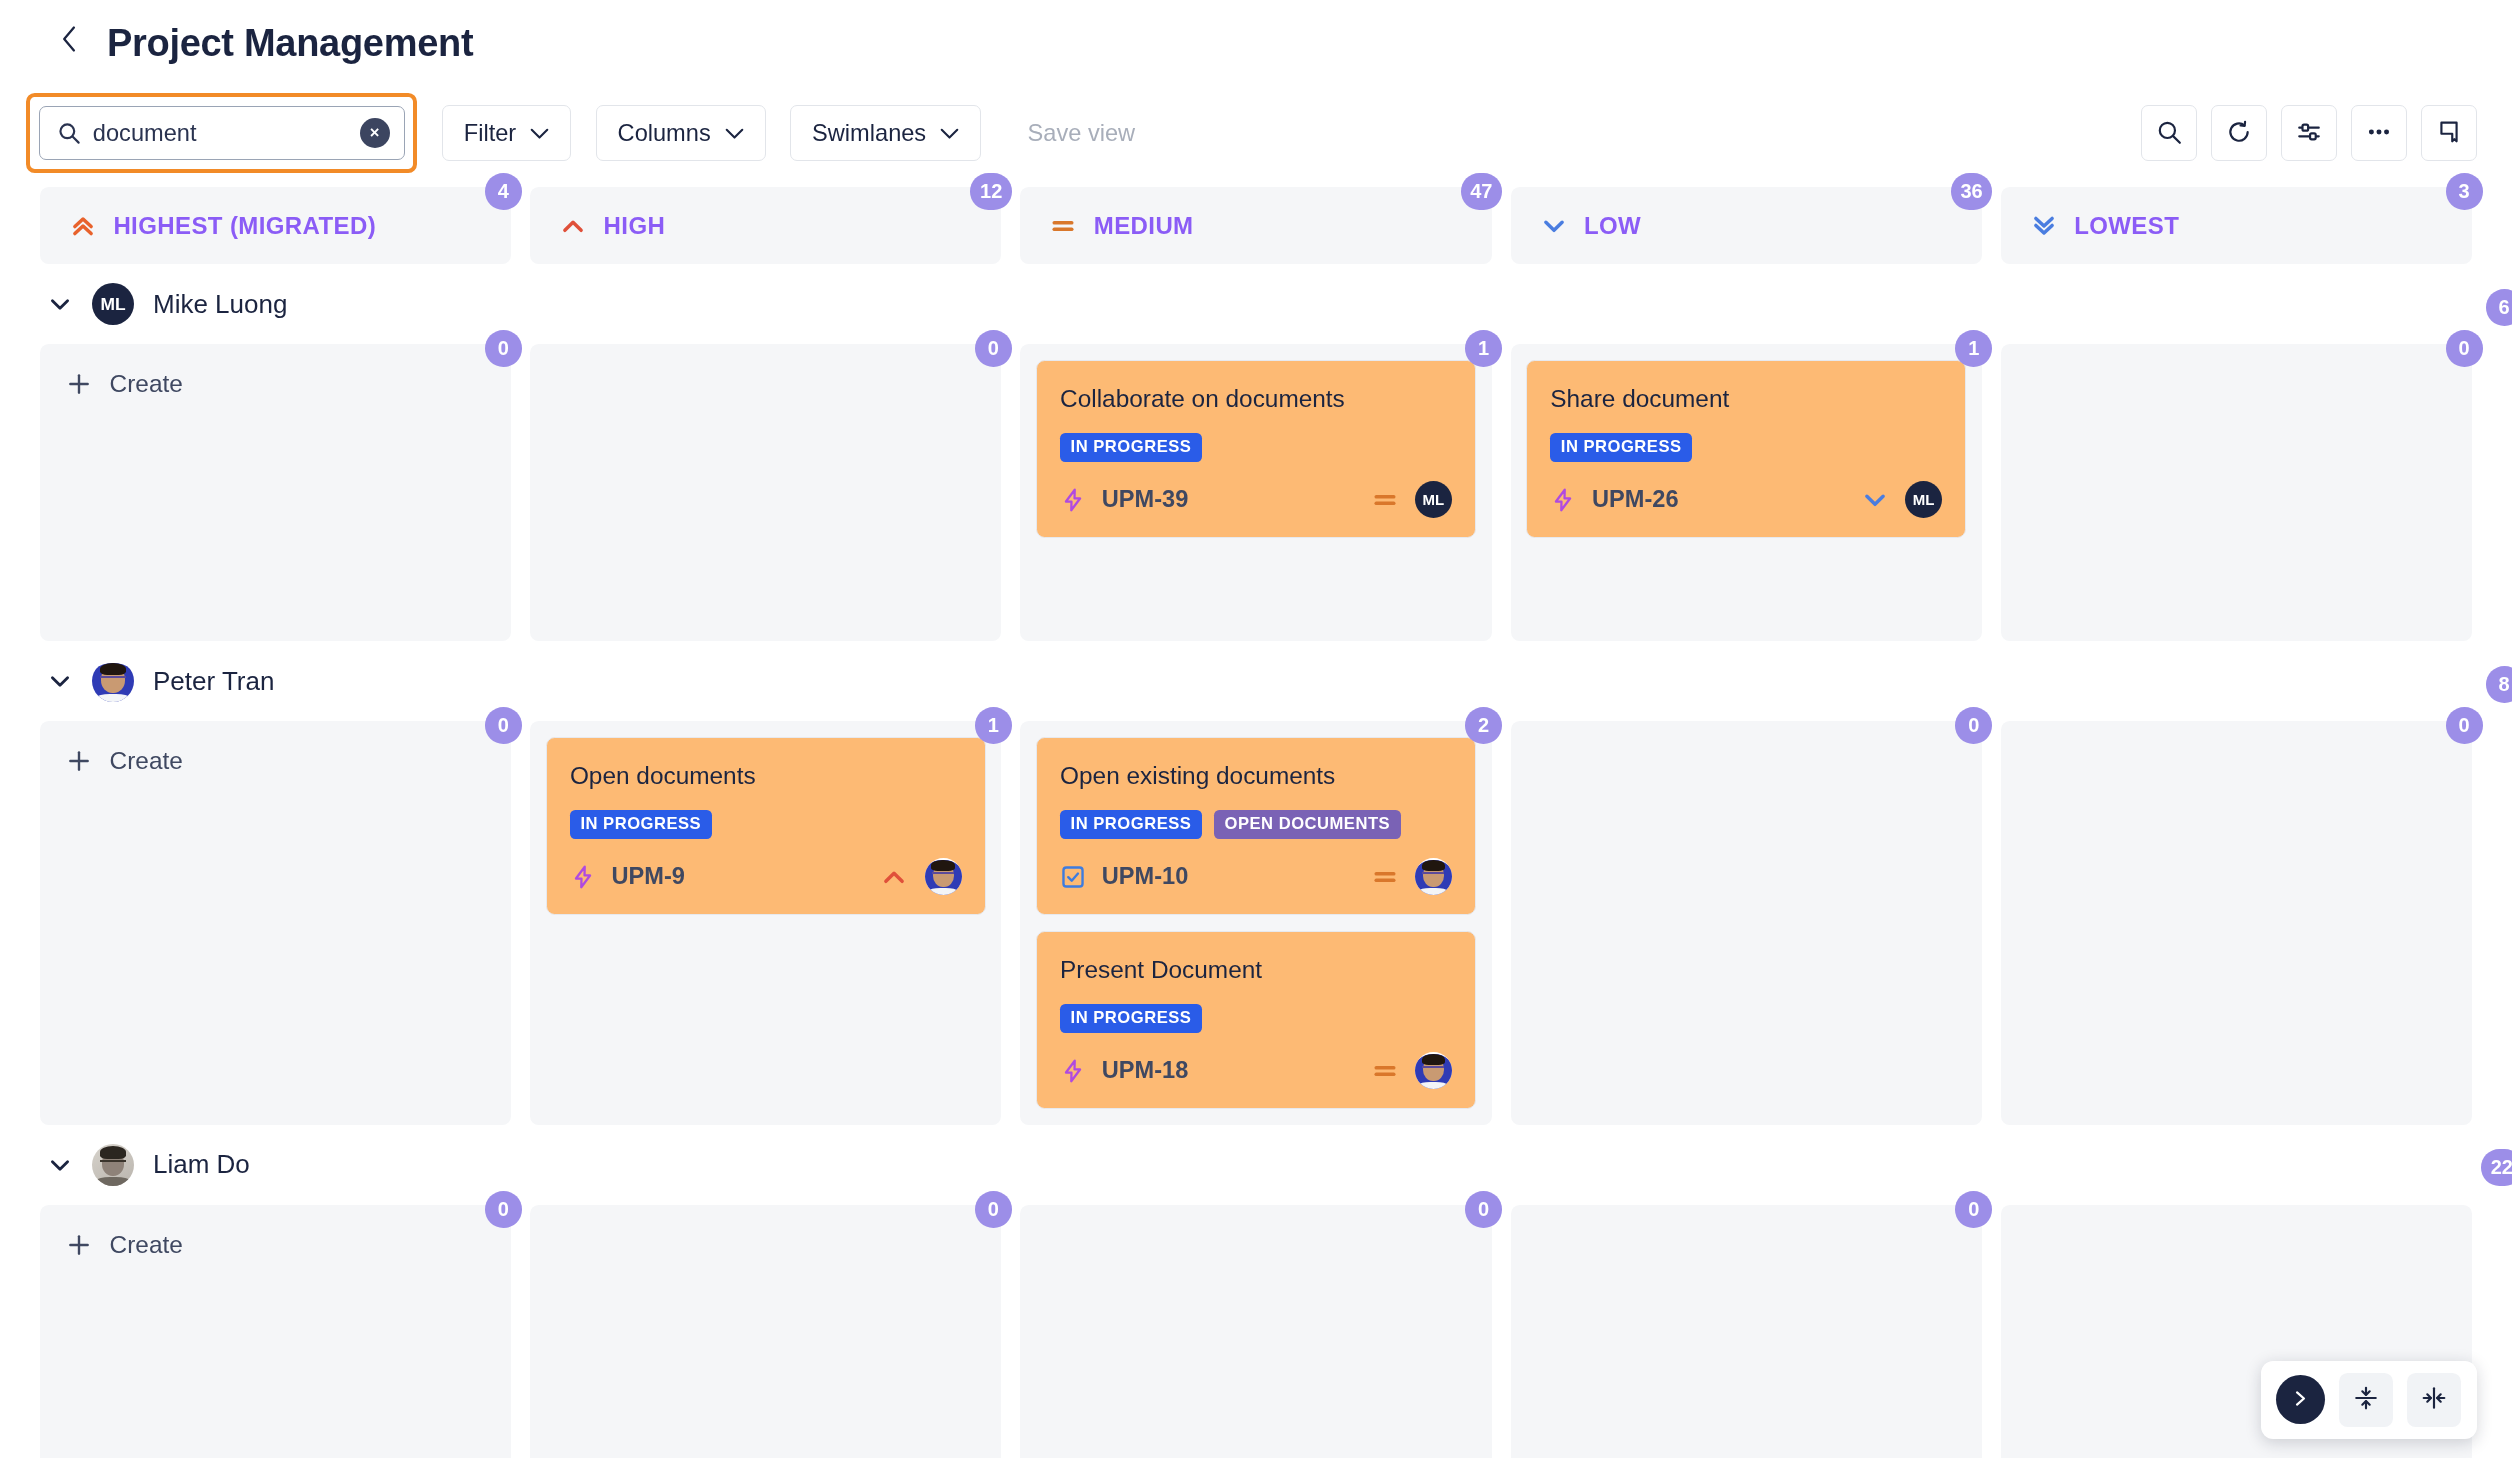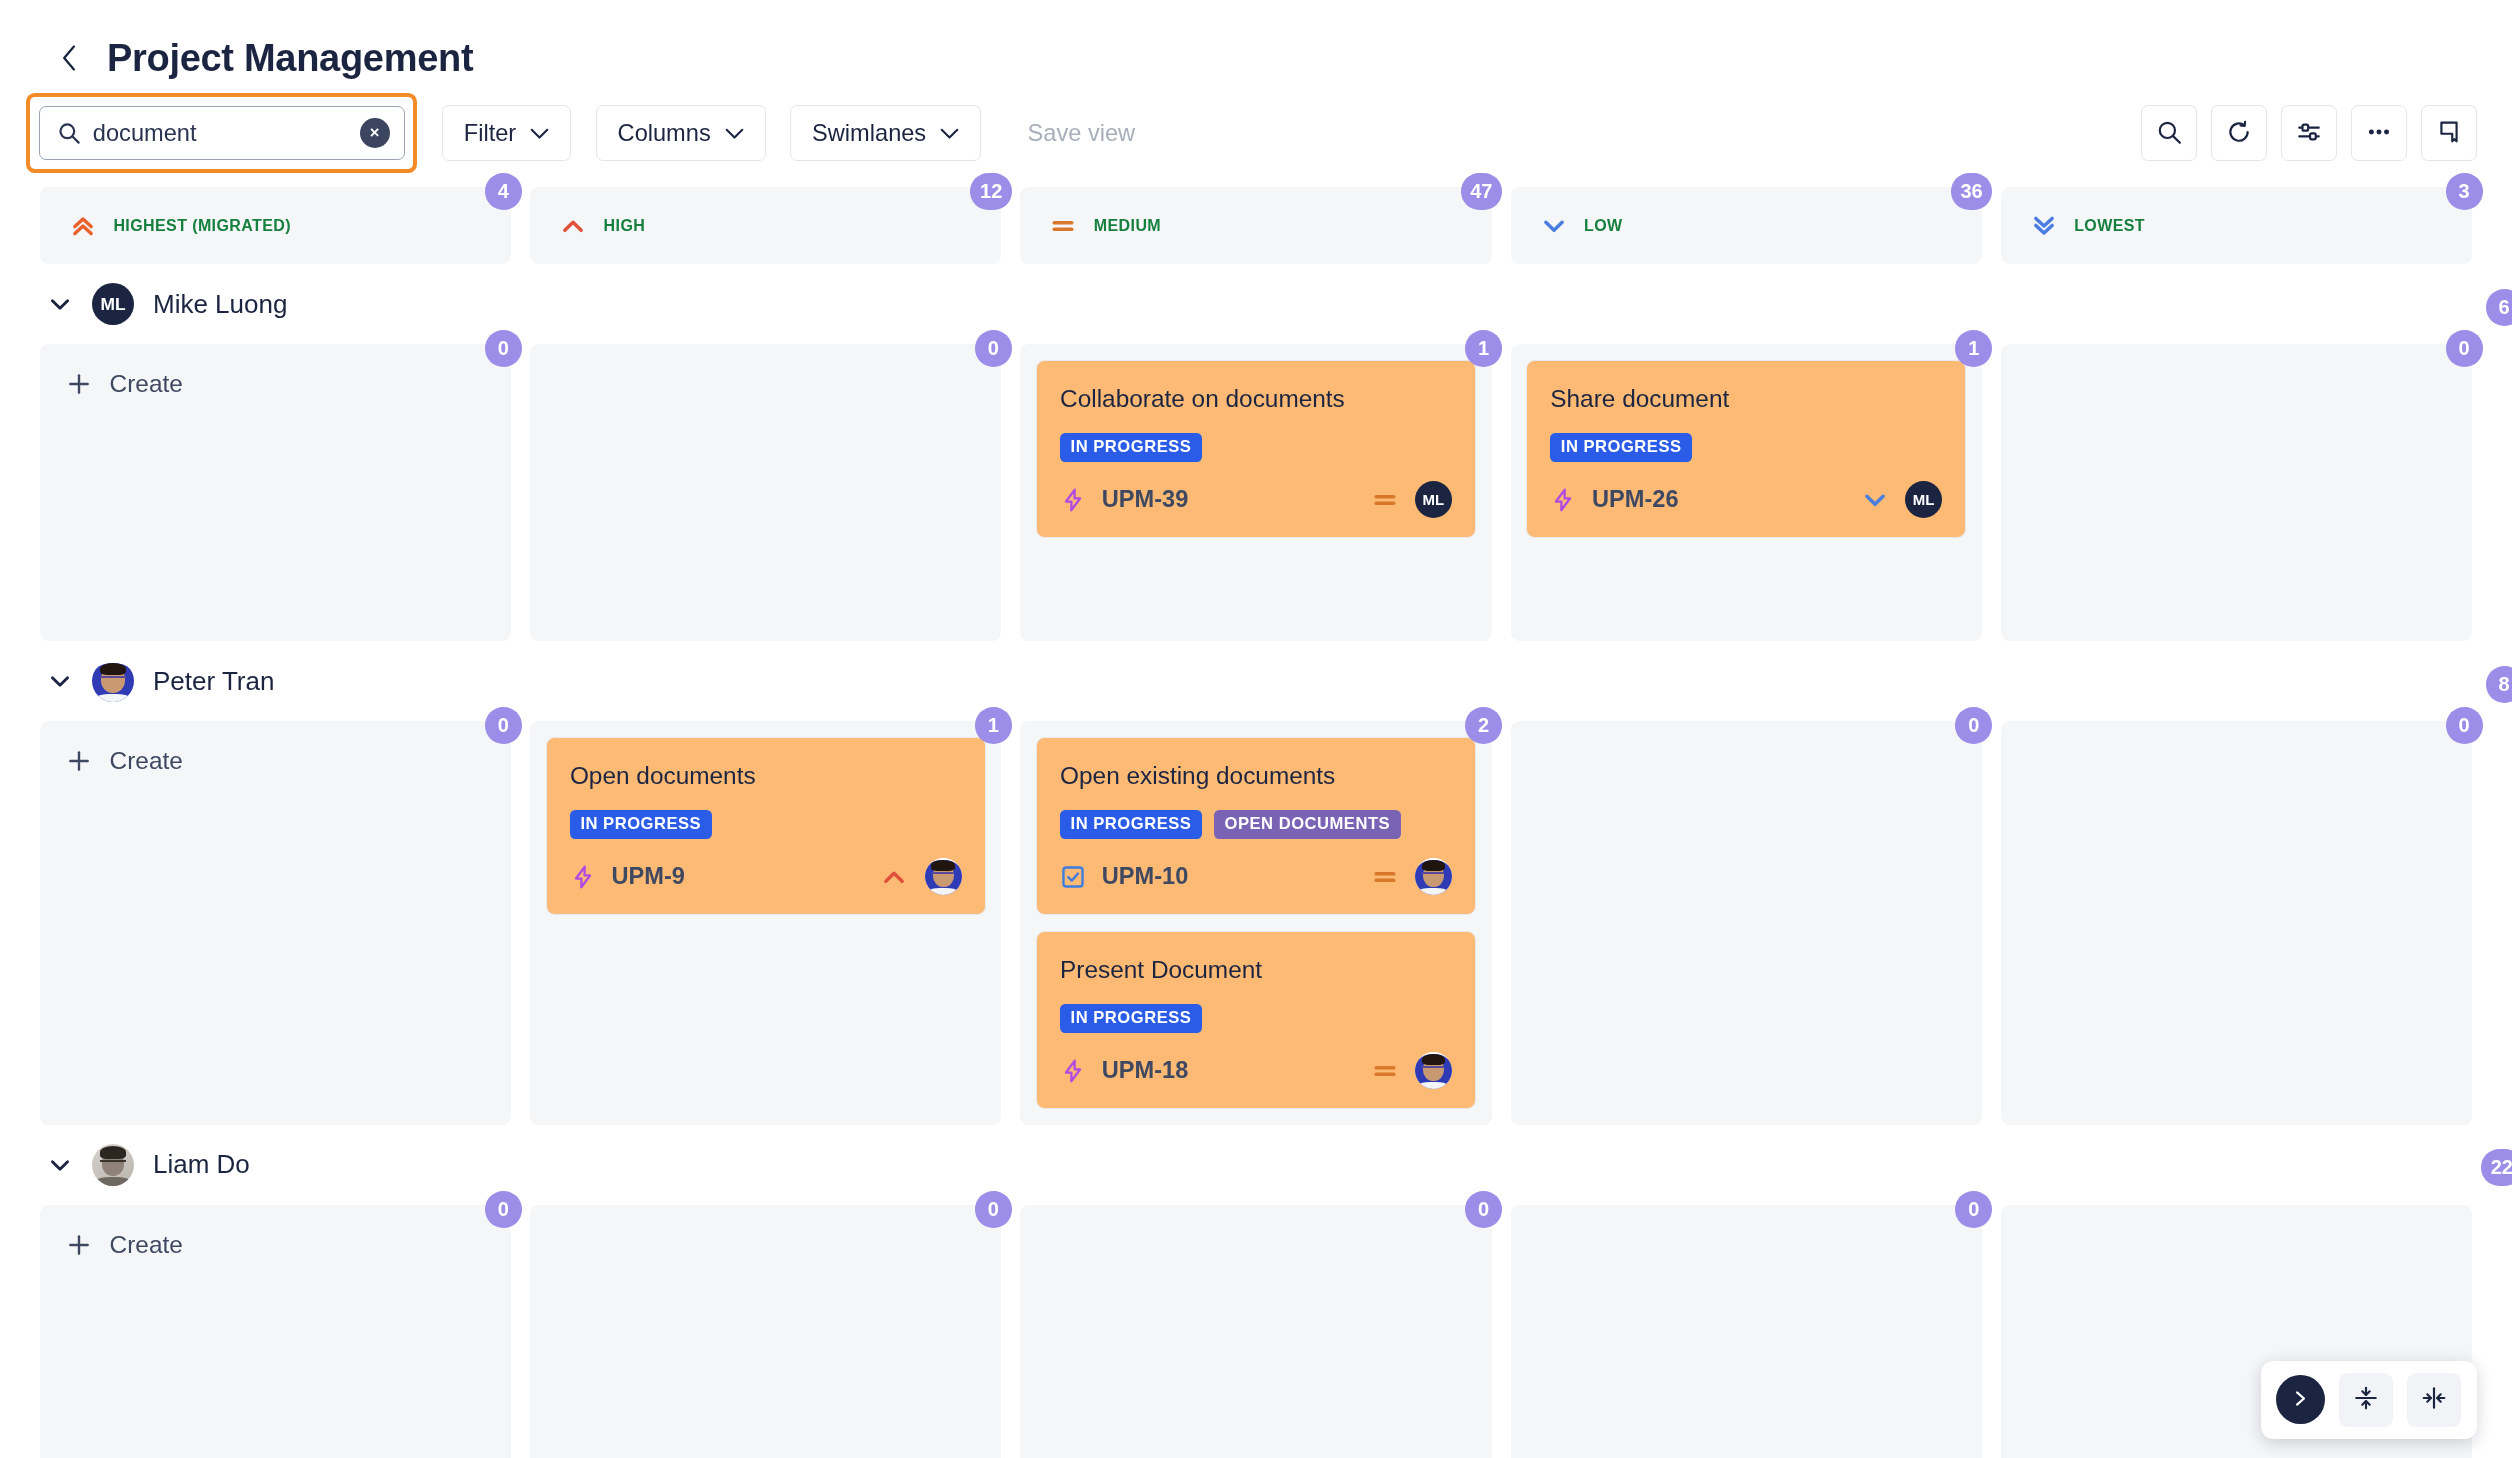--- a/index.html
+++ b/index.html
@@ -9,21 +9,21 @@
     height: 1458px;
     overflow: hidden;
     background: #ffffff;
     font-family: "Liberation Sans", sans-serif;
     color: #1b2440;
   }
 
   
   .page-header {
     display: flex;
-    align-items: center;
+    align-items: flex-start;
     gap: 23px;
     padding: 24.4px 0 0 54px;
     height: 91px;
   }
   .back-chevron {
     width: 30px; height: 30px;
     display: flex; align-items: center; justify-content: center;
     cursor: pointer;
     flex: none;
   }
@@ -138,24 +138,24 @@
     position: relative;
     background: #f5f6f8;
     border-radius: 8.7px;
     height: 77px;
     display: flex;
     align-items: center;
     padding-left: 30px;
     gap: 17.4px;
   }
   .prio-label {
-    font-size: 16px;
+    font-size: 24px;
     font-weight: 600;
     letter-spacing: 0.4px;
-    color: #15803d;
+    color: #8b5cf6;
   }
   .count-badge {
     position: absolute;
     top: -14px;
     right: -10.5px;
     min-width: 37px;
     height: 37px;
     padding: 0 9.6px;
     border-radius: 18.3px;
     background: #9c8ee8;

